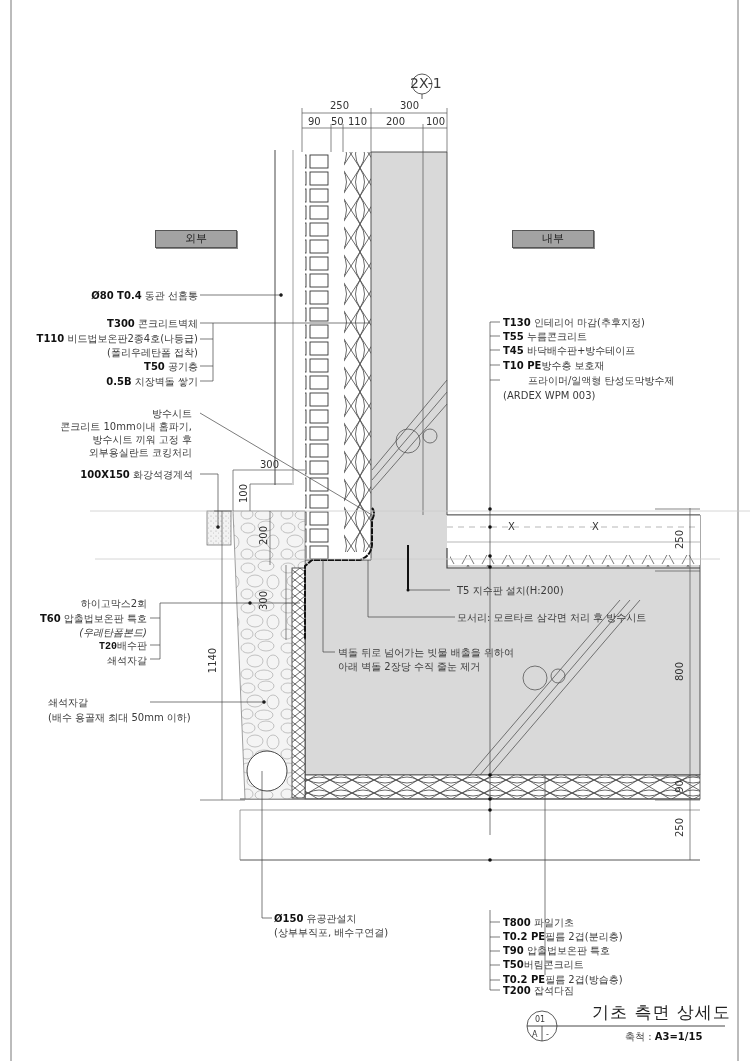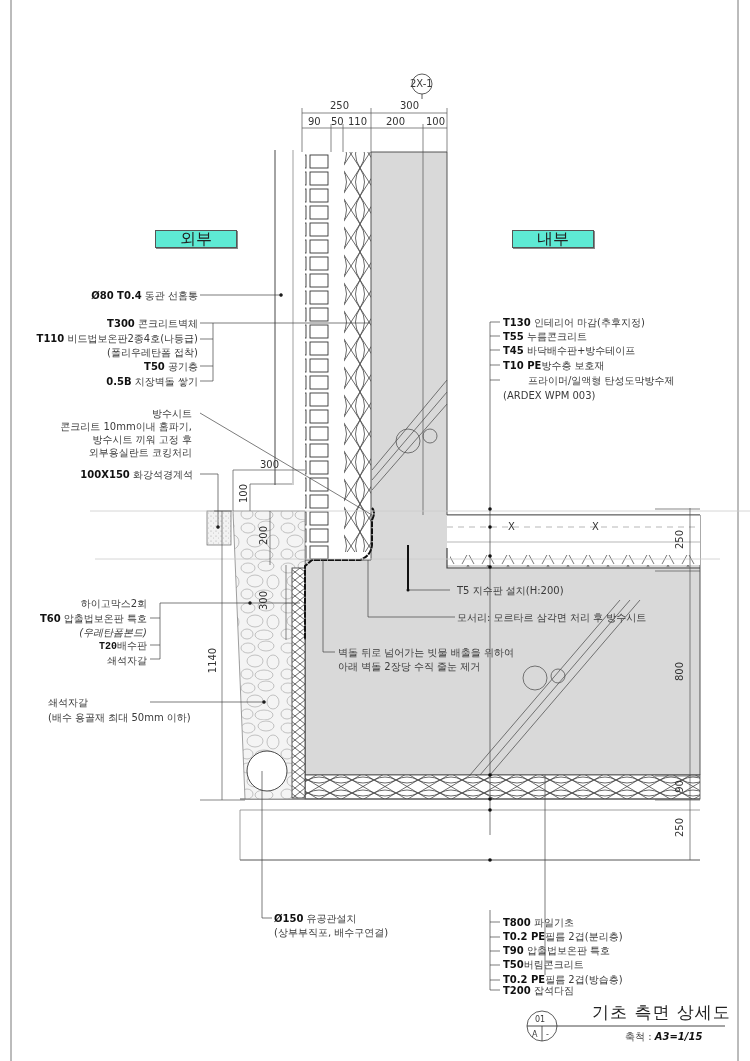--- a/index.html
+++ b/index.html
@@ -3,26 +3,26 @@
 <meta charset="utf-8">
 <style>
   html, body { margin:0; padding:0; background:#ffffff; }
   body { width:750px; height:1061px; position:relative; overflow:hidden;
          font-family:"DejaVu Sans", "Liberation Sans", sans-serif; color:#333; }
   #drawing { position:absolute; left:0; top:0; width:750px; height:1061px; }
   .lbl { position:absolute; font-size:10px; line-height:13px; white-space:nowrap; color:#3a3a3a; }
   .lbl b { color:#111; font-weight:bold; }
   .r { text-align:right; }
   .tag-box { position:absolute; border:1px solid #555; box-shadow:1px 1px 0 #888;
-             font-size:16px; text-align:center; line-height:16px; height:16px; background:#5eead4; color:#222; }
+             font-size:11px; text-align:center; line-height:16px; height:16px; background:#a3a3a3; color:#222; }
   .dim { position:absolute; font-size:10px; color:#333; }
   .dimv { position:absolute; font-size:10px; color:#333; transform:rotate(-90deg); transform-origin:center; }
   .title { position:absolute; left:592px; top:1001px; font-size:17px; color:#222; letter-spacing:1px; }
   .scale { position:absolute; left:625px; top:1030px; font-size:10px; color:#444; }
-  .scale b { color:#111;font-style:italic; }
+  .scale b { color:#111; }
 </style>
 </head>
 <body>
 
 <svg id="drawing" width="750" height="1061" viewBox="0 0 750 1061" xmlns="http://www.w3.org/2000/svg">
   <defs>
     <pattern id="insul" width="22" height="13" patternUnits="userSpaceOnUse">
       <path d="M0,0 L22,13 M22,0 L0,13" stroke="#444" stroke-width="0.8" fill="none"></path>
       <path d="M0,0 Q11,6 22,0 M0,13 Q11,7 22,13" stroke="#444" stroke-width="0.8" fill="none"></path>
     </pattern>
@@ -208,21 +208,21 @@
   </g>
   <line x1="408" y1="545" x2="408" y2="590" stroke="#111" stroke-width="2"></line>
 
   <g>
     <circle cx="542" cy="1026" r="15" fill="#fff" stroke="#333" stroke-width="0.8"></circle>
     <line x1="527" y1="1026" x2="725" y2="1026" stroke="#333" stroke-width="0.9"></line>
     <line x1="542" y1="1026" x2="542" y2="1041" stroke="#333" stroke-width="0.8"></line>
   </g>
 </svg>
 
-<div class="lbl" style="left:410px;top:77px;font-size:10px;">2X-1</div>
+<div class="lbl" style="left:410px;top:77px;font-size:14px;">2X-1</div>
 
 <div class="dim" style="left:330px;top:100px;">250</div>
 <div class="dim" style="left:400px;top:100px;">300</div>
 <div class="dim" style="left:308px;top:116px;">90</div>
 <div class="dim" style="left:331px;top:116px;text-align:center;">50</div>
 <div class="dim" style="left:348px;top:116px;">110</div>
 <div class="dim" style="left:386px;top:116px;">200</div>
 <div class="dim" style="left:426px;top:116px;">100</div>
 
 <div class="tag-box" style="left:155px;top:230px;width:80px;">외부</div>

